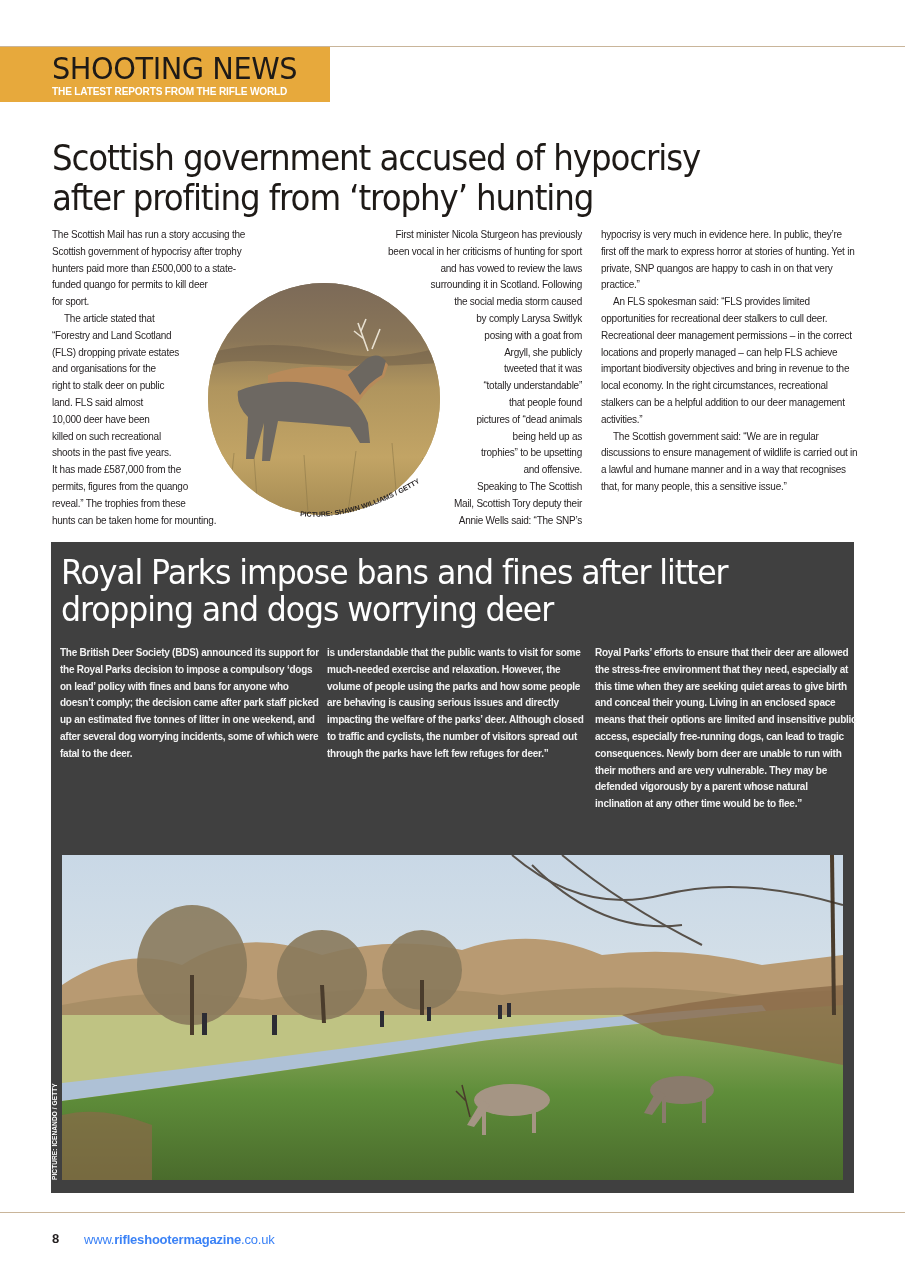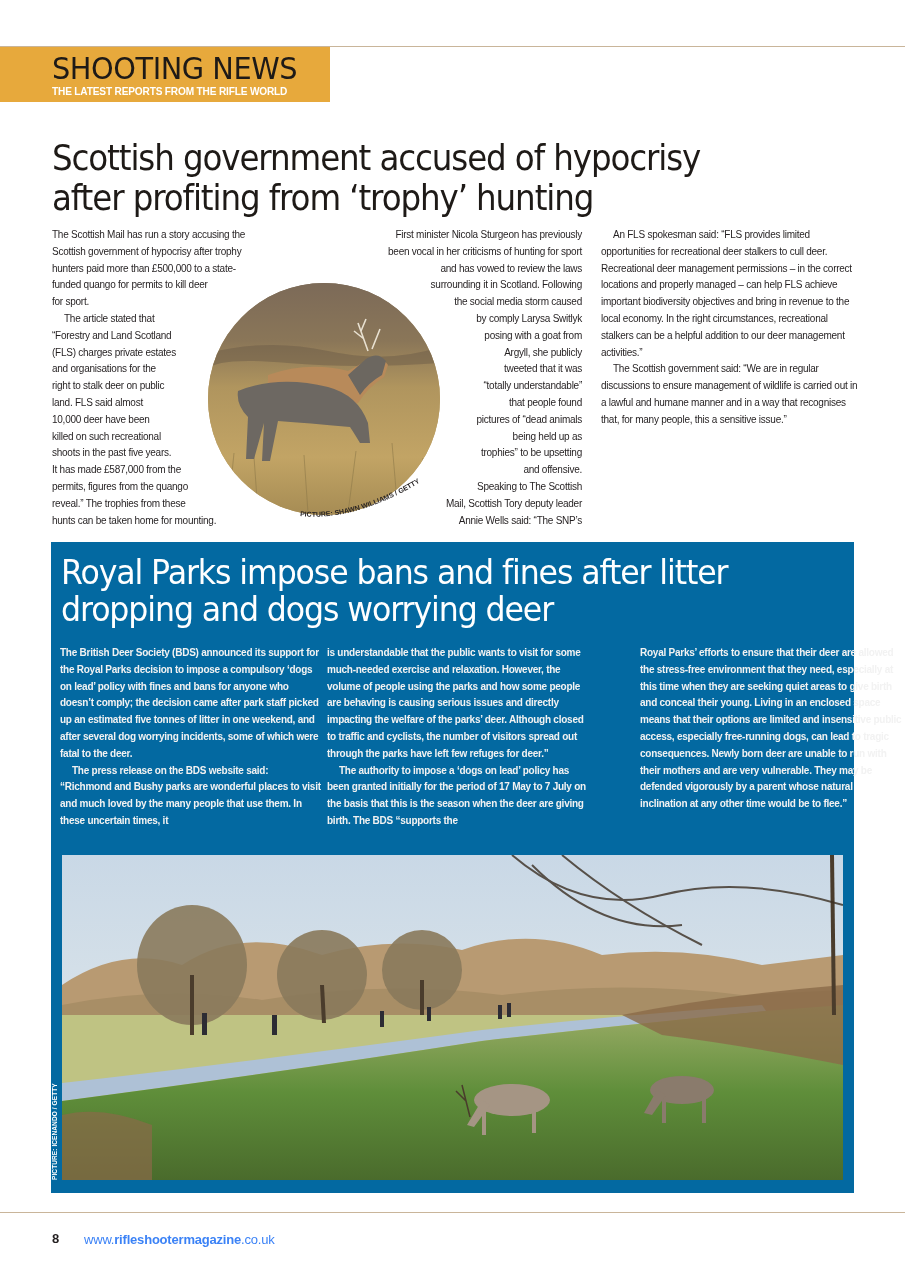--- a/index.html
+++ b/index.html
@@ -52,32 +52,32 @@
     }
     .circle-photo svg { width: 100%; height: 100%; display: block; }
     .circle-credit {
       position: absolute; left: 296px; top: 470px; width: 140px; height: 50px;
       font-family: "Liberation Sans", sans-serif; font-weight: 700;
       font-size: 6.5px; color: #231f20;
     }
 
     .dark-box {
       position: absolute; left: 51px; top: 542px; width: 803px; height: 651px;
-      background: #0369a1;
+      background: #404040;
     }
     .headline2 {
       position: absolute; left: 10px; top: 12px; width: 760px;
       font-family: "DejaVu Sans", sans-serif; font-weight: 400;
       font-size: 34px; line-height: 37px; color: #ffffff; letter-spacing: -1.2px;
       transform: scaleX(0.93); transform-origin: left;
     }
     .a2-col { position: absolute; top: 103px; width: 262px; color: #f2f2f2; font-weight: bold; }
     .a2-col1 { left: 9px; }
     .a2-col2 { left: 276px; }
-    .a2-col3 { left: 544px; margin-left: 45px; }
+    .a2-col3 { left: 544px; }
 
     .park-photo {
       position: absolute; left: 11px; top: 313px; width: 781px; height: 325px;
       overflow: hidden; background: #6f8a3c;
     }
     .park-photo svg { width: 100%; height: 100%; display: block; }
     .park-credit {
       position: absolute; left: 0px; top: 638px; width: 110px; height: 10px;
       transform: rotate(-90deg); transform-origin: 0 0;
       font-family: "Liberation Sans", sans-serif; font-size: 6.5px; font-weight: 700;
@@ -108,21 +108,21 @@
 <h1 class="headline1">Scottish government accused of hypocrisy after profiting from ‘trophy’ hunting</h1>
 
 <div class="col a1-col1 body-text">
   <span class="ln">The Scottish Mail has run a story accusing the</span>
   <span class="ln">Scottish government of hypocrisy after trophy</span>
   <span class="ln">hunters paid more than £500,000 to a state-</span>
   <span class="ln">funded quango for permits to kill deer</span>
   <span class="ln">for sport.</span>
   <span class="ln" style="padding-left:12px">The article stated that</span>
   <span class="ln">“Forestry and Land Scotland</span>
-  <span class="ln">(FLS) charges private estates</span>
+  <span class="ln">(FLS) dropping private estates</span>
   <span class="ln">and organisations for the</span>
   <span class="ln">right to stalk deer on public</span>
   <span class="ln">land. FLS said almost</span>
   <span class="ln">10,000 deer have been</span>
   <span class="ln">killed on such recreational</span>
   <span class="ln">shoots in the past five years.</span>
   <span class="ln">It has made £587,000 from the</span>
   <span class="ln">permits, figures from the quango</span>
   <span class="ln">reveal.” The trophies from these</span>
   <span class="ln">hunts can be taken home for mounting.</span>
@@ -178,39 +178,38 @@
   <span class="ln" style="padding-left:116px">posing with a goat from</span>
   <span class="ln" style="padding-left:123px">Argyll, she publicly</span>
   <span class="ln" style="padding-left:128px">tweeted that it was</span>
   <span class="ln" style="padding-left:131px">“totally understandable”</span>
   <span class="ln" style="padding-left:131px">that people found</span>
   <span class="ln" style="padding-left:129px">pictures of “dead animals</span>
   <span class="ln" style="padding-left:127px">being held up as</span>
   <span class="ln" style="padding-left:122px">trophies” to be upsetting</span>
   <span class="ln" style="padding-left:117px">and offensive.</span>
   <span class="ln" style="padding-left:119px">Speaking to The Scottish</span>
-  <span class="ln" style="padding-left:91px">Mail, Scottish Tory deputy leader</span>
+  <span class="ln" style="padding-left:91px">Mail, Scottish Tory deputy their</span>
   <span class="ln" style="padding-left:69px">Annie Wells said: “The SNP’s</span>
 </div>
 
 <div class="col a1-col3 body-text">
+  <p>hypocrisy is very much in evidence here. In public, they’re first off the mark to express horror at stories of hunting. Yet in private, SNP quangos are happy to cash in on that very practice.”</p>
   <p class="indent">An FLS spokesman said: “FLS provides limited opportunities for recreational deer stalkers to cull deer. Recreational deer management permissions – in the correct locations and properly managed – can help FLS achieve important biodiversity objectives and bring in revenue to the local economy. In the right circumstances, recreational stalkers can be a helpful addition to our deer management activities.”</p>
   <p class="indent">The Scottish government said: “We are in regular discussions to ensure management of wildlife is carried out in a lawful and humane manner and in a way that recognises that, for many people, this a sensitive issue.”</p>
 </div>
 
 <div class="dark-box">
   <h2 class="headline2">Royal Parks impose bans and fines after litter dropping and dogs worrying deer</h2>
 
   <div class="col a2-col a2-col1 body-text">
     <p>The British Deer Society (BDS) announced its support for the Royal Parks decision to impose a compulsory ‘dogs on lead’ policy with fines and bans for anyone who doesn’t comply; the decision came after park staff picked up an estimated five tonnes of litter in one weekend, and after several dog worrying incidents, some of which were fatal to the deer.</p>
-    <p class="indent">The press release on the BDS website said: “Richmond and Bushy parks are wonderful places to visit and much loved by the many people that use them. In these uncertain times, it</p>
   </div>
   <div class="col a2-col a2-col2 body-text">
     <p>is understandable that the public wants to visit for some much-needed exercise and relaxation. However, the volume of people using the parks and how some people are behaving is causing serious issues and directly impacting the welfare of the parks’ deer. Although closed to traffic and cyclists, the number of visitors spread out through the parks have left few refuges for deer.”</p>
-    <p class="indent">The authority to impose a ‘dogs on lead’ policy has been granted initially for the period of 17 May to 7 July on the basis that this is the season when the deer are giving birth. The BDS “supports the</p>
   </div>
   <div class="col a2-col a2-col3 body-text">
     <p>Royal Parks’ efforts to ensure that their deer are allowed the stress-free environment that they need, especially at this time when they are seeking quiet areas to give birth and conceal their young. Living in an enclosed space means that their options are limited and insensitive public access, especially free-running dogs, can lead to tragic consequences. Newly born deer are unable to run with their mothers and are very vulnerable. They may be defended vigorously by a parent whose natural inclination at any other time would be to flee.”</p>
   </div>
 
   <div class="park-photo" aria-label="Fallow deer grazing beside a park road with walkers and cyclists in the background">
     <svg viewBox="0 0 781 325" preserveAspectRatio="none">
       <defs>
         <linearGradient id="sky" x1="0" y1="0" x2="0" y2="1">
           <stop offset="0" stop-color="#c9d8e6"></stop>

